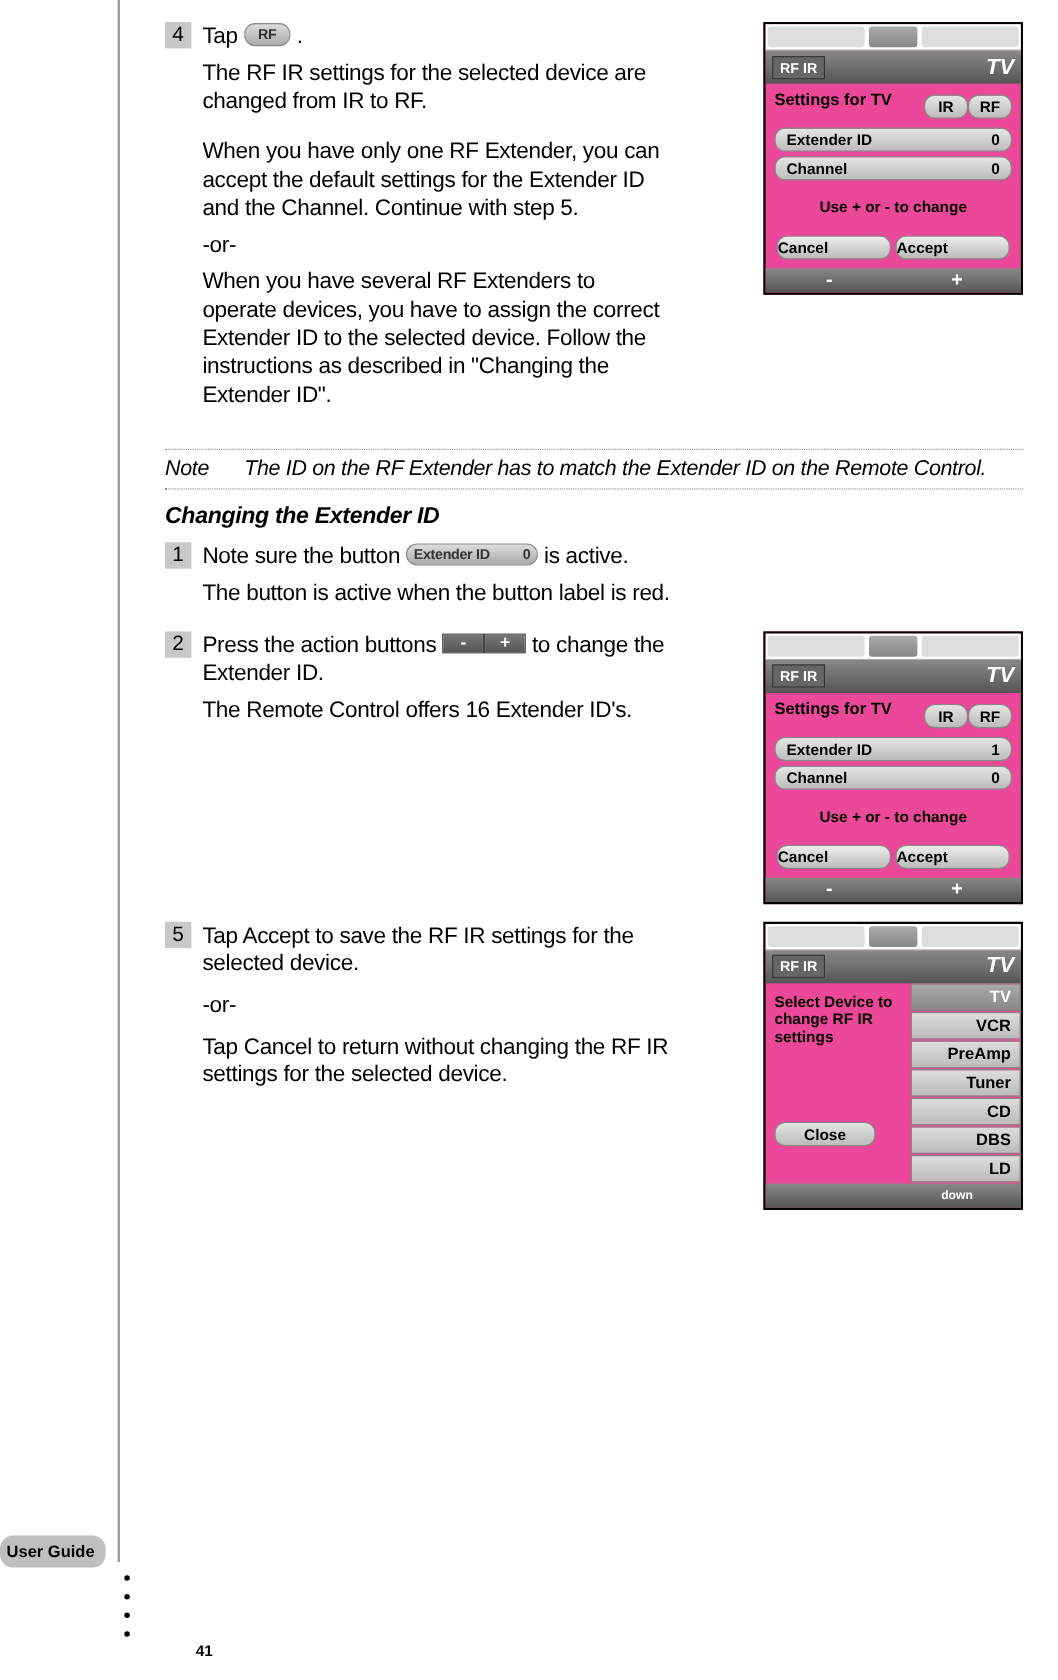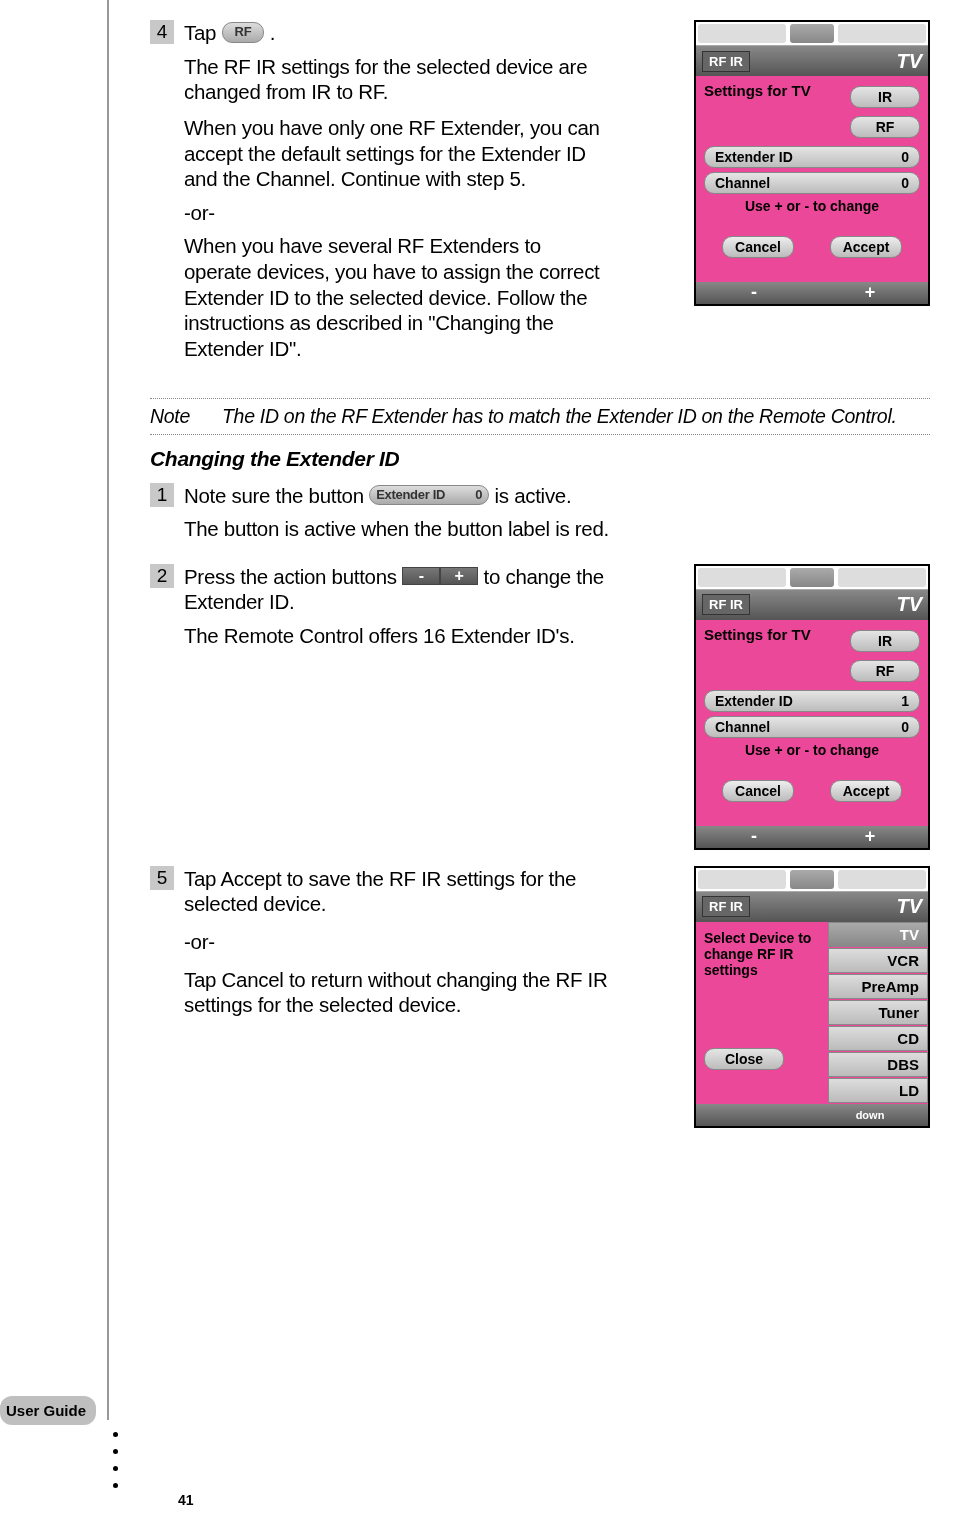--- a/index.html
+++ b/index.html
@@ -73,61 +73,61 @@
   .shot .ribbon .right { margin-left:auto; font-style:italic; font-size:20px; }
   .shot .body { padding:6px 8px;border-radius:32px; }
   .shot .label { font-weight:bold; font-size:15px; }
   .shot .pill {
     display:flex; justify-content:space-between;
     border-radius:10px; padding:2px 10px; margin:4px 0;
     background:linear-gradient(#e5e5e5,#bcbcbc);
     border:1px solid #888; font-size:14px; font-weight:bold;
   }
   .shot .pill.sm { width: 70px; padding:2px 0; text-align:center; display:block; margin-left:auto;}
-  .shot .hint { font-weight:bold; text-align:center; font-size:14px; margin:4px 0;}
+  .shot .hint { font-weight:bold; text-align:center; font-size:14px; margin:16px 0;}
   .shot .btnrow { display:flex; justify-content:space-between; margin-top:4px;}
-  .shot .btnrow .b { flex:1; margin:18px; border-radius:10px; background:linear-gradient(#eee,#bbb); border:1px solid #888; text-align:center; font-weight:bold; font-size:14px; padding:2px 0;}
+  .shot .btnrow .b { flex:1; margin:2px; border-radius:10px; background:linear-gradient(#eee,#bbb); border:1px solid #888; text-align:left; font-weight:bold; font-size:14px; padding:2px 0;}
   .shot .footbar { display:flex; height:22px; background:linear-gradient(#888,#555);}
   .shot .footbar span { flex:1; text-align:center; color:#fff; font-weight:bold; font-size:18px; line-height:20px;}
   .shot-list .row-item {
     background:linear-gradient(#ddd,#bbb); border:1px solid #888;
     text-align:right; padding:3px 8px; font-weight:bold; font-size:15px;
     margin-bottom:1px;
   }
   .shot-list .row-item.hl { background:linear-gradient(#aaa,#888); color:#fff;}
   .footer-tag {
     position:absolute; left:0; top:1396px; 
     background:#bfbfbf; color:#000; font-weight:bold; font-size:15px;
     padding:6px 10px 6px 6px;
     border-radius:12px;
   }
   .page-num { position:absolute; left:178px; top:1492px; font-weight:bold; font-size:14px;}
   .dots { position:absolute; left:113px; top:1432px; display:flex; flex-direction:column; gap:12px;}
   .dots span { width:5px; height:5px; background:#000; border-radius:50%;}
-  .col2 { display:flex; flex-direction:column; }
+  .col2 { display:flex; flex-direction:row; }
 </style>
 </head>
 <body>
 
 <div class="vrule"></div>
 
 <div class="content">
 
   <div class="row">
     <div class="text">
       <div class="step">
         <div class="step-num">4</div>
         <div class="step-body">
           <p>
             <span>Tap </span>
             <span class="inline-pill">RF</span>
             <span> .</span>
           </p>
           <p>The RF IR settings for the selected device are changed from IR to RF.</p>
-          <p style="margin-top:10px">When you have only one RF Extender, you can accept the default settings for the Extender ID and the Channel. Continue with step 5.</p>
+          <p style="margin-top:20px">When you have only one RF Extender, you can accept the default settings for the Extender ID and the Channel. Continue with step 5.</p>
           <p>-or-</p>
           <p>When you have several RF Extenders to operate devices, you have to assign the correct Extender ID to the selected device. Follow the instructions as described in "Changing the Extender ID".</p>
         </div>
       </div>
     </div>
 
     <div class="shot">
       <div class="topbar">
           <div class="seg"></div>
           <div class="seg mid"></div>
@@ -264,21 +264,21 @@
           <div class="seg"></div>
         </div>
       <div class="ribbon">
         <span class="tab">RF IR</span>
         <span class="right">TV</span>
       </div>
       <div class="body" style="display:flex; padding:0;">
         <div style="flex:1; padding:8px 9px 8px 8px;">
           <div class="label" style="font-size:14px">Select Device to change RF IR settings</div>
           <div style="margin-top:70px">
-            <div class="pill" style="width:80px;justify-content:center">Close</div>
+            <div class="pill" style="width:92px;justify-content:center">Close</div>
           </div>
         </div>
         <div class="shot-list" style="width:100px;">
           <div class="row-item hl">TV</div>
           <div class="row-item">VCR</div>
           <div class="row-item">PreAmp</div>
           <div class="row-item">Tuner</div>
           <div class="row-item">CD</div>
           <div class="row-item">DBS</div>
           <div class="row-item">LD</div>

